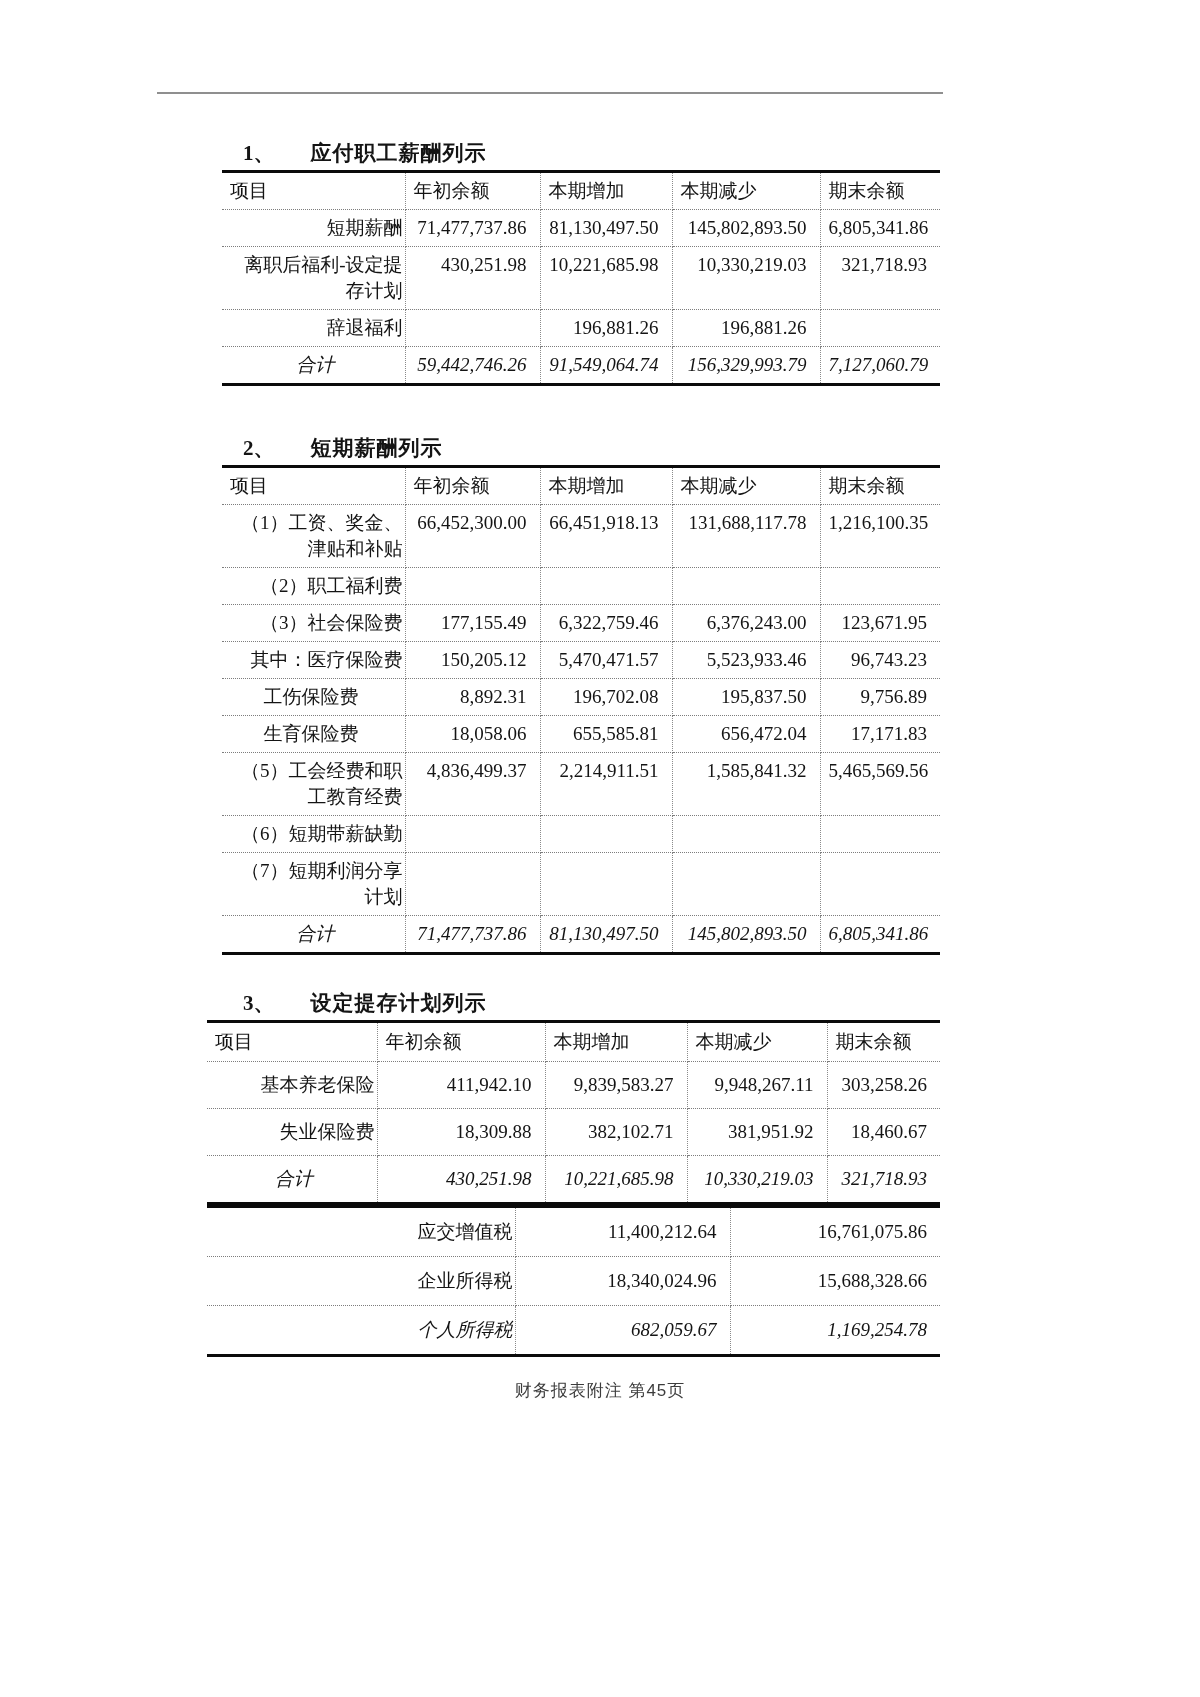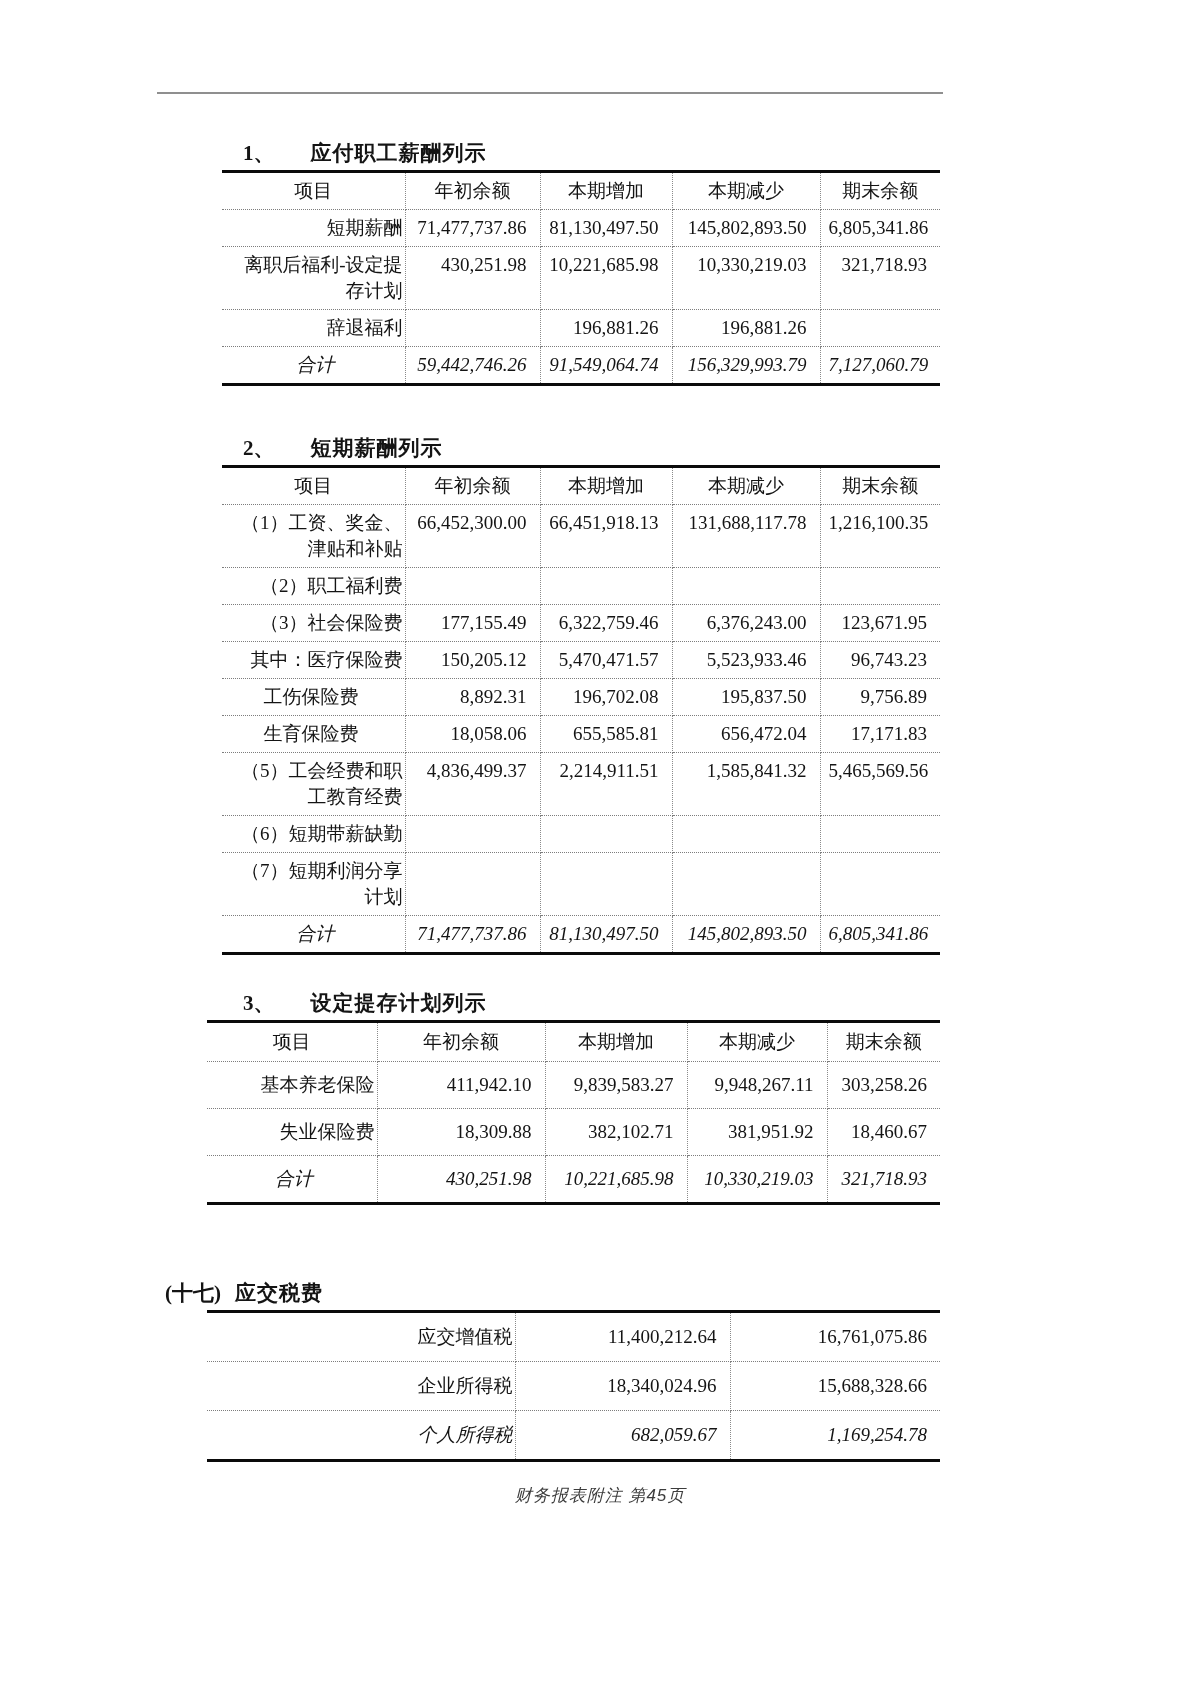--- a/index.html
+++ b/index.html
@@ -48,21 +48,21 @@
     vertical-align: top;
     border-bottom: 1px dotted #7d7d7d;
     border-right: 1px dotted #8a8a8a;
     font-size: 19px;
     line-height: 26px;
     padding: 5px 8px;
   }
   .td:last-child { border-right: none; }
   .tr:last-child .td { border-bottom: none; font-style: italic; }
 
-  .td.hcell { text-align: center; }
+  .td.hcell { text-align: left; }
   .td.item { text-align: right; padding-left: 6px; padding-right: 2px; white-space: pre-line; }
   .td.item.indent { text-align: right; padding-right: 46px; }
   .td.item.total { text-align: center; }
   .td.num { text-align: right; padding-right: 13px;
             font-family: "Liberation Serif", "DejaVu Serif", serif; }
 
   
   .tbl-1 .c0, .tbl-2 .c0 { width: 183px; }
   .tbl-1 .c1, .tbl-2 .c1 { width: 135px; }
   .tbl-1 .c2, .tbl-2 .c2 { width: 132px; }
@@ -84,21 +84,20 @@
   .tbl-4 .tr.head .td { padding-top: 6px; padding-bottom: 6px; }
   .tbl-4 .td.item { padding-left: 10px; }
 
   .page-footer {
     margin-top: 22px;
     text-align: center;
     font-family: "Liberation Sans", "DejaVu Sans", sans-serif;
     font-size: 17px;
     color: #3c3c3c;
     letter-spacing: 1px;
-    font-style: italic;
   }
 </style>
 </head>
 <body>
 
 <div class="top-rule"></div>
 
 <div>
   <div class="section-heading hd-1">
     <span class="sec-num">1、</span>
@@ -264,24 +263,20 @@
       <div class="td item total c0">合计</div>
       <div class="td num c1">430,251.98</div>
       <div class="td num c2">10,221,685.98</div>
       <div class="td num c3">10,330,219.03</div>
       <div class="td num c4">321,718.93</div>
     </div>
   </div>
 </div>
 
 <div>
-  <div class="section-heading hd-4">
-    <span class="sec-num">(十七)</span>
-    <span class="sec-title">应交税费</span>
-  </div>
   <div class="fin-table tbl-4">
     <div class="tr">
       <div class="td item c0">应交增值税</div>
       <div class="td num c1">11,400,212.64</div>
       <div class="td num c2">16,761,075.86</div>
     </div>
     <div class="tr">
       <div class="td item c0">企业所得税</div>
       <div class="td num c1">18,340,024.96</div>
       <div class="td num c2">15,688,328.66</div>

